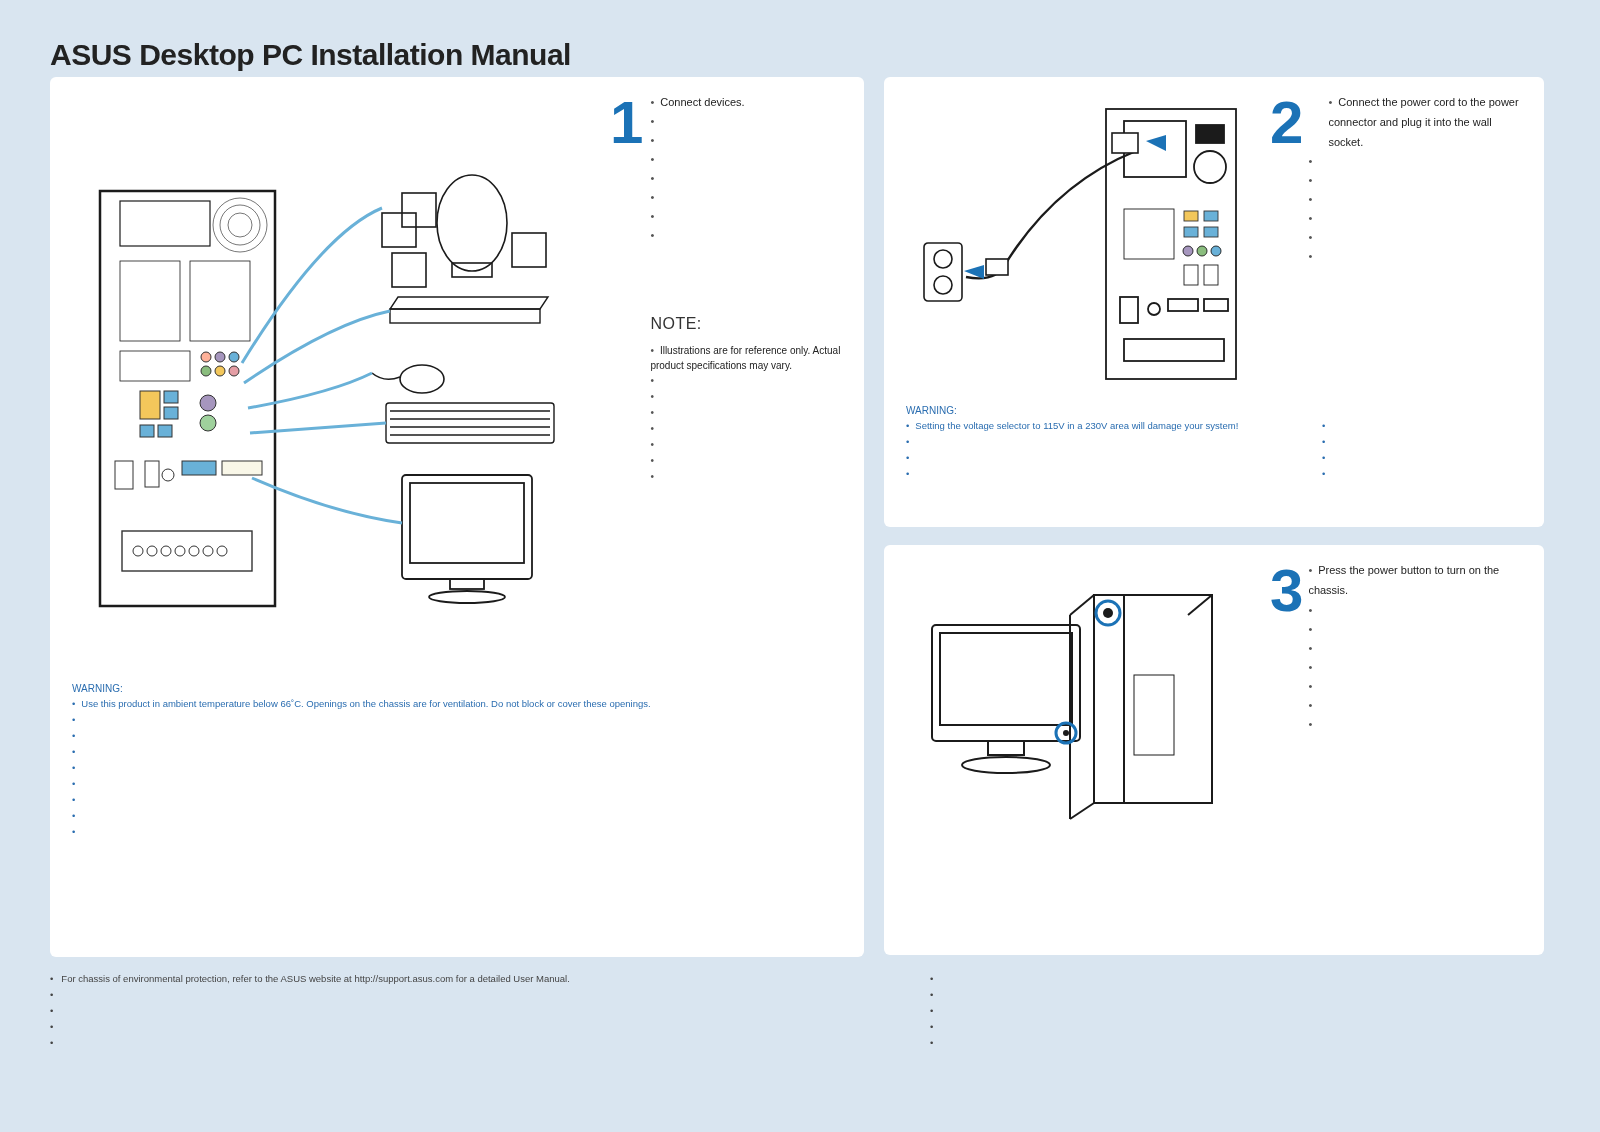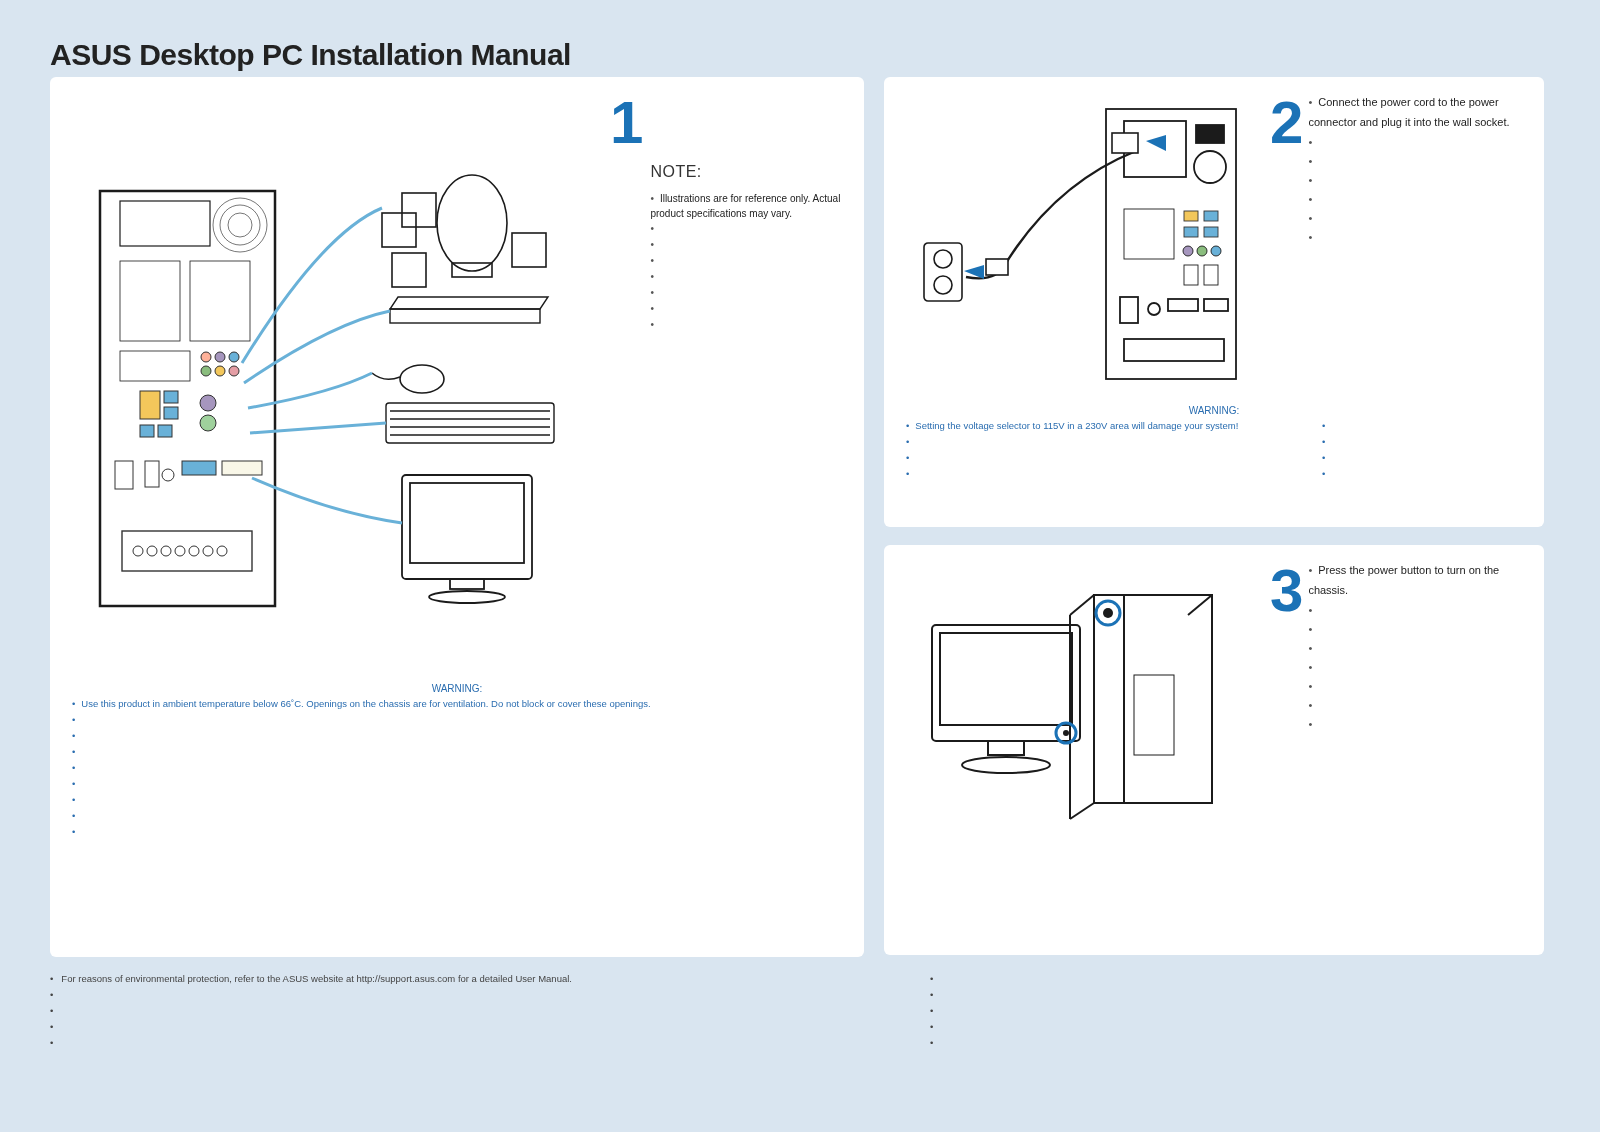--- a/index.html
+++ b/index.html
@@ -41,21 +41,21 @@
     font-size: 60px;
     color: #1b72b6;
     line-height: 1;
     letter-spacing: -3px;
   }
   .bullets { list-style: none; font-size: 11px; line-height:1.8; color:#222; }
   .bullets li::before { content: "•"; margin-right: 6px; color:#555; }
   .bullets li { white-space: nowrap; overflow:hidden; text-overflow:clip; height:19px; }
   .bullets.tight li { height:16px; line-height:1.5; }
   .note-head { font-size: 16px; letter-spacing:0.5px; margin-bottom:10px;}
-  .warn-head { font-size: 10px; color:#2a6db0; margin-bottom:2px;text-align:center; }
+  .warn-head { font-size: 10px; color:#2a6db0; margin-bottom:2px; }
   .warn-bullets { list-style:none; font-size:9.5px; color:#2a6db0; line-height:1.65;}
   .warn-bullets li::before { content:"•"; margin-right:6px; }
   .warn-bullets li { height:16px; }
   .foot-bullets { list-style:none; font-size:9.5px; color:#444; line-height:1.7;}
   .foot-bullets li::before { content:"•"; margin-right:8px; }
   .foot-bullets li { height:16px; }
   
   .diagram { position:relative; }
   svg { overflow: visible; }
   .footer { display:flex; gap:260px; margin-top:14px;}
@@ -168,20 +168,30 @@
               <path d="M176 315 Q260 300 300 280"></path>
               <path d="M178 340 Q250 335 314 330"></path>
               <path d="M180 385 Q260 420 330 430"></path>
             </g>
           </svg>
         </div>
 
         <div style="flex:1; display:flex; gap:10px;">
           <div class="stepnum">1</div>
           <div style="flex:1;">
+            <ul class="bullets">
+              <li>Connect devices.</li>
+              <li></li>
+              <li></li>
+              <li></li>
+              <li></li>
+              <li></li>
+              <li></li>
+              <li></li>
+            </ul>
             <div style="height:70px;"></div>
             <div class="note-head">NOTE:</div>
             <ul class="bullets tight" style="font-size:10px;">
               <li style="white-space:normal;height:auto;">Illustrations are for reference only. Actual product specifications may vary.</li>
               <li></li>
               <li></li>
               <li></li>
               <li></li>
               <li></li>
               <li></li>
@@ -253,21 +263,21 @@
             <polygon points="58,178 78,172 78,186" fill="#1b72b6"></polygon>
             <g transform="translate(80,166)" stroke="#1b1b1b" stroke-width="1.6" fill="#fff">
               <rect x="0" y="0" width="22" height="16"></rect>
             </g>
           </svg>
         </div>
         <div style="display:flex; gap:8px; flex:1;">
           <div class="stepnum">2</div>
           <div style="flex:1;">
             <ul class="bullets">
-              <li style="white-space:normal;height:auto;">Connect the power cord to the power connector and plug  it into the wall socket.</li>
+              <li style="white-space:normal;height:auto;margin-left:20px;">Connect the power cord to the power connector and plug  it into the wall socket.</li>
               <li></li>
               <li></li>
               <li></li>
               <li></li>
               <li></li>
               <li></li>
             </ul>
           </div>
         </div>
       </div>
@@ -336,21 +346,21 @@
           </div>
         </div>
       </div>
     </div>
 
   </div>
 </div>
 
 <div class="footer">
   <ul class="foot-bullets" style="flex:1;">
-    <li>For reasons of environmental protection, refer to the ASUS website at http://support.asus.com for a detailed User Manual.</li>
+    <li>For chassis of environmental protection, refer to the ASUS website at http://support.asus.com for a detailed User Manual.</li>
     <li></li>
     <li></li>
     <li></li>
     <li></li>
   </ul>
   <ul class="foot-bullets" style="flex:1;">
     <li></li>
     <li></li>
     <li></li>
     <li></li>

